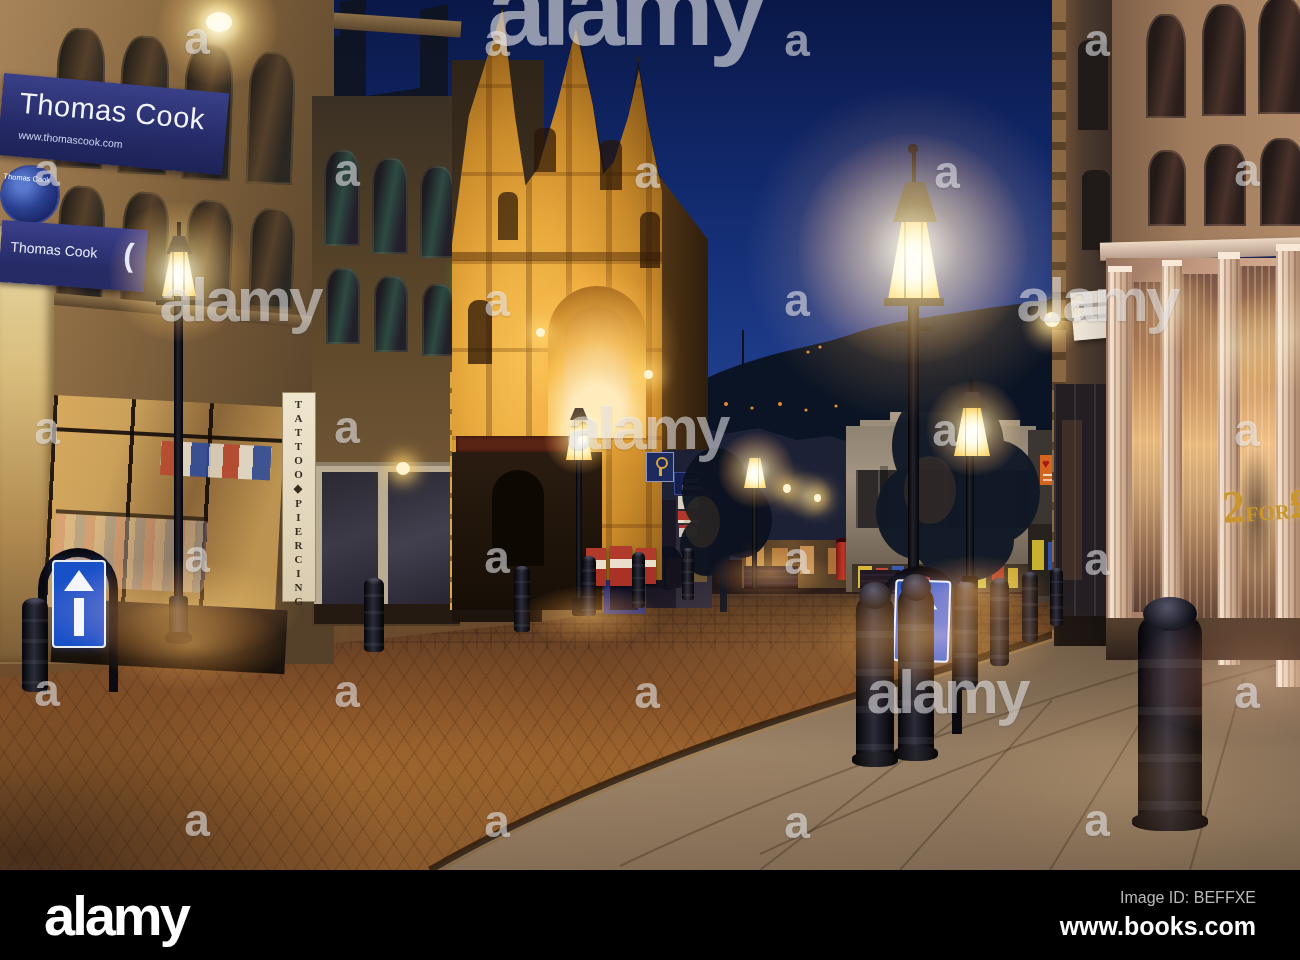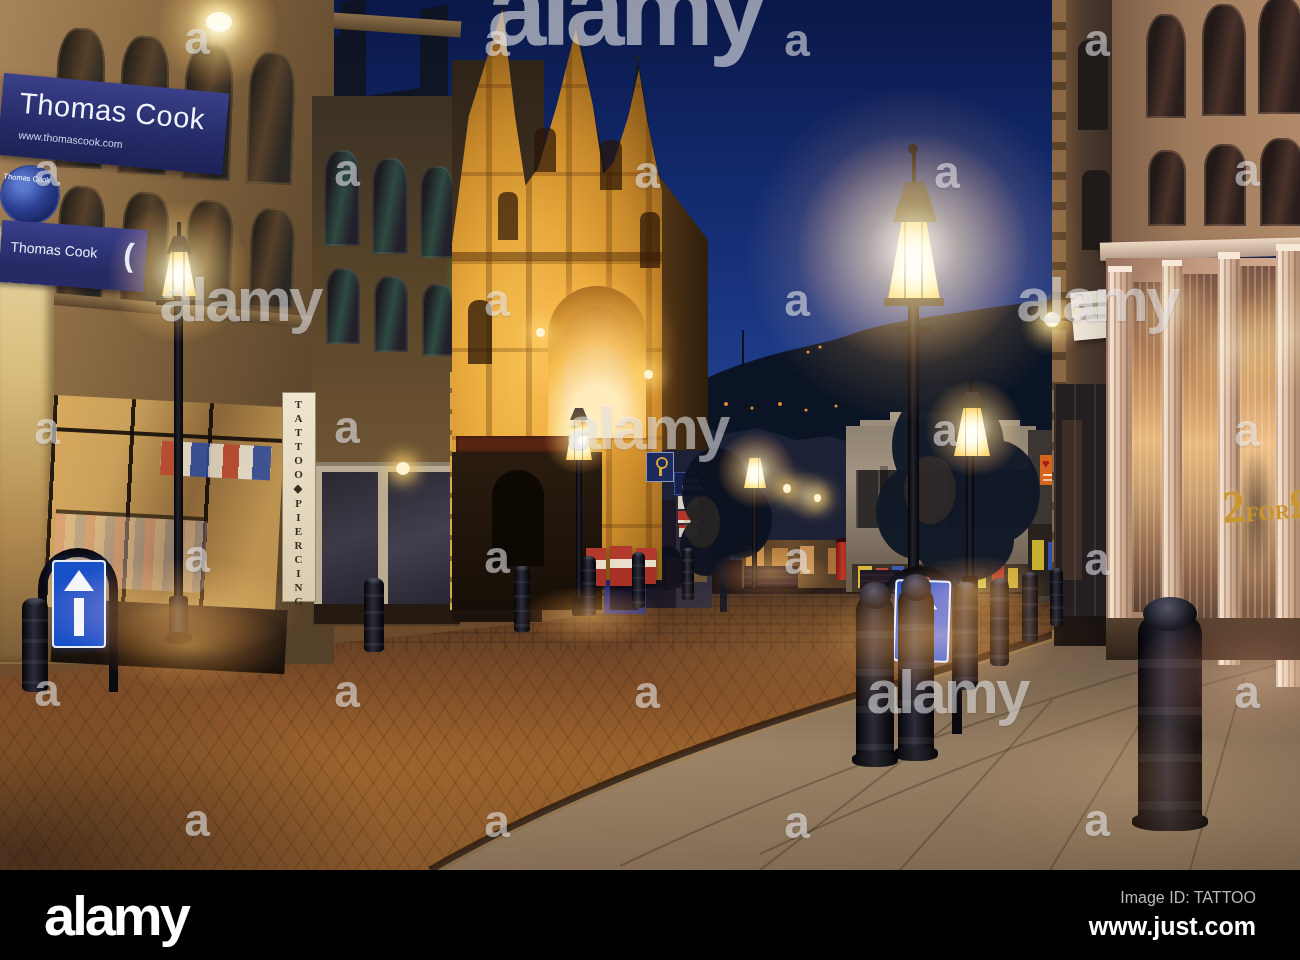--- a/index.html
+++ b/index.html
@@ -466,17 +466,17 @@
     <span class="wm a" style="left:1247px;top:692px">a</span>
     <span class="wm a" style="left:197px;top:820px">a</span>
     <span class="wm a" style="left:497px;top:821px">a</span>
     <span class="wm a" style="left:797px;top:822px">a</span>
     <span class="wm a" style="left:1097px;top:820px">a</span>
   </div>
 
   <div class="footer">
     <div class="flogo">alamy</div>
     <div class="fmeta">
-      <div class="fid">Image ID: TATTOO</div>
-      <div class="furl">www.just.com</div>
+      <div class="fid">Image ID: BEFFXE</div>
+      <div class="furl">www.books.com</div>
     </div>
   </div>
 </div>
 
 </body></html>

